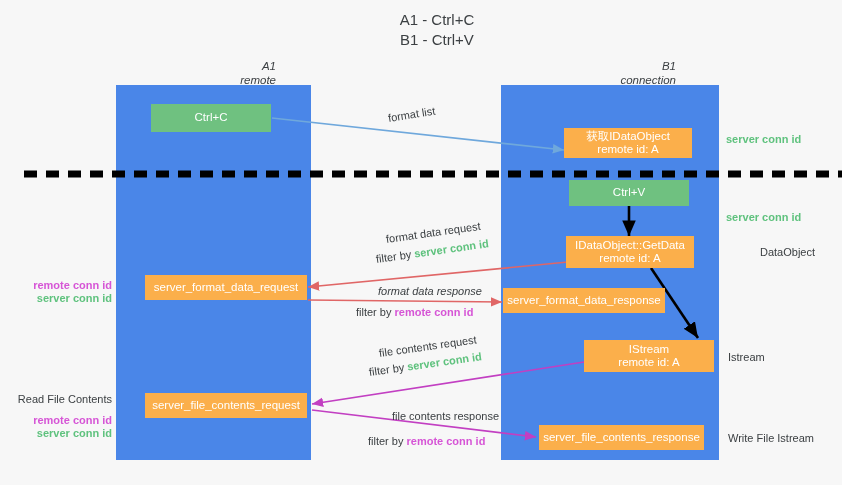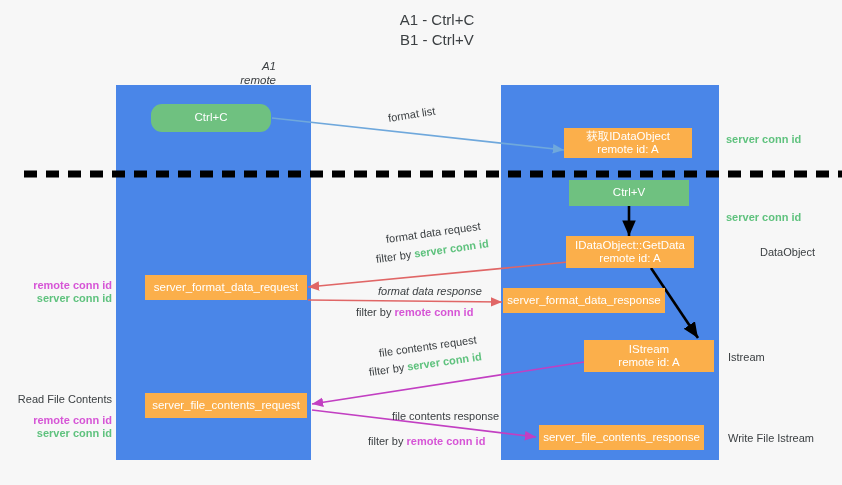--- a/index.html
+++ b/index.html
@@ -130,22 +130,24 @@
     <path d="M568,362 L296,404" stroke="#c23fc2" stroke-width="1.6" fill="none" marker-end="url(#ah-magenta)"></path>
 
     <path d="M296,410 L520,437" stroke="#c23fc2" stroke-width="1.6" fill="none" marker-end="url(#ah-magenta)"></path>
   </svg>
 
   <div class="title">A1 - Ctrl+C
 B1 - Ctrl+V</div>
 
   <div class="lane-head" style="left:135px; top:59px; width:125px;">A1
 remote</div>
-
-  <div class="node green" style="left:135px; top:104px; width:120px; height:28px;border-radius:11px;">Ctrl+C</div>
+  <div class="lane-head" style="left:530px; top:59px; width:130px;">B1
+connection</div>
+
+  <div class="node green" style="left:135px; top:104px; width:120px; height:28px;">Ctrl+C</div>
 
   <div class="node orange" style="left:548px; top:128px; width:128px; height:30px;">获取IDataObject
 remote id: A</div>
 
   <div class="node green" style="left:553px; top:180px; width:120px; height:26px;">Ctrl+V</div>
 
   <div class="node orange" style="left:550px; top:236px; width:128px; height:32px;">IDataObject::GetData
 remote id: A</div>
 
   <div class="node orange" style="left:487px; top:288px; width:162px; height:25px;">server_format_data_response</div>

